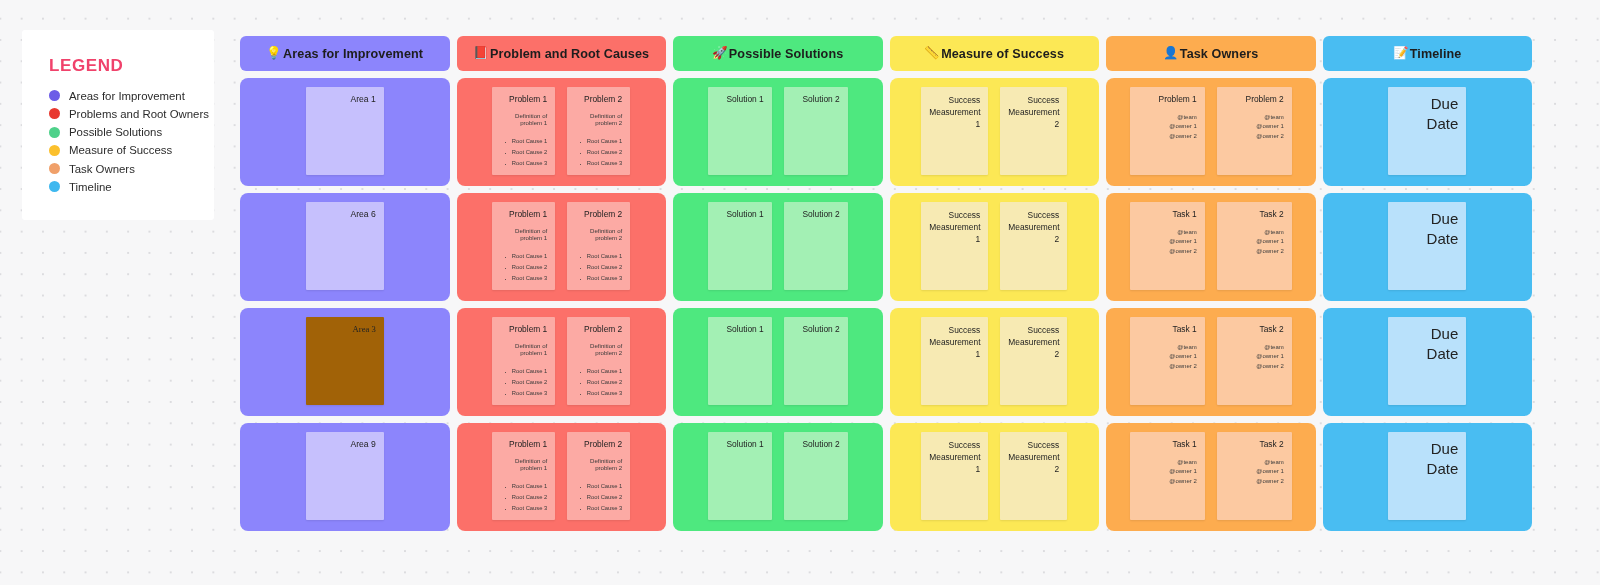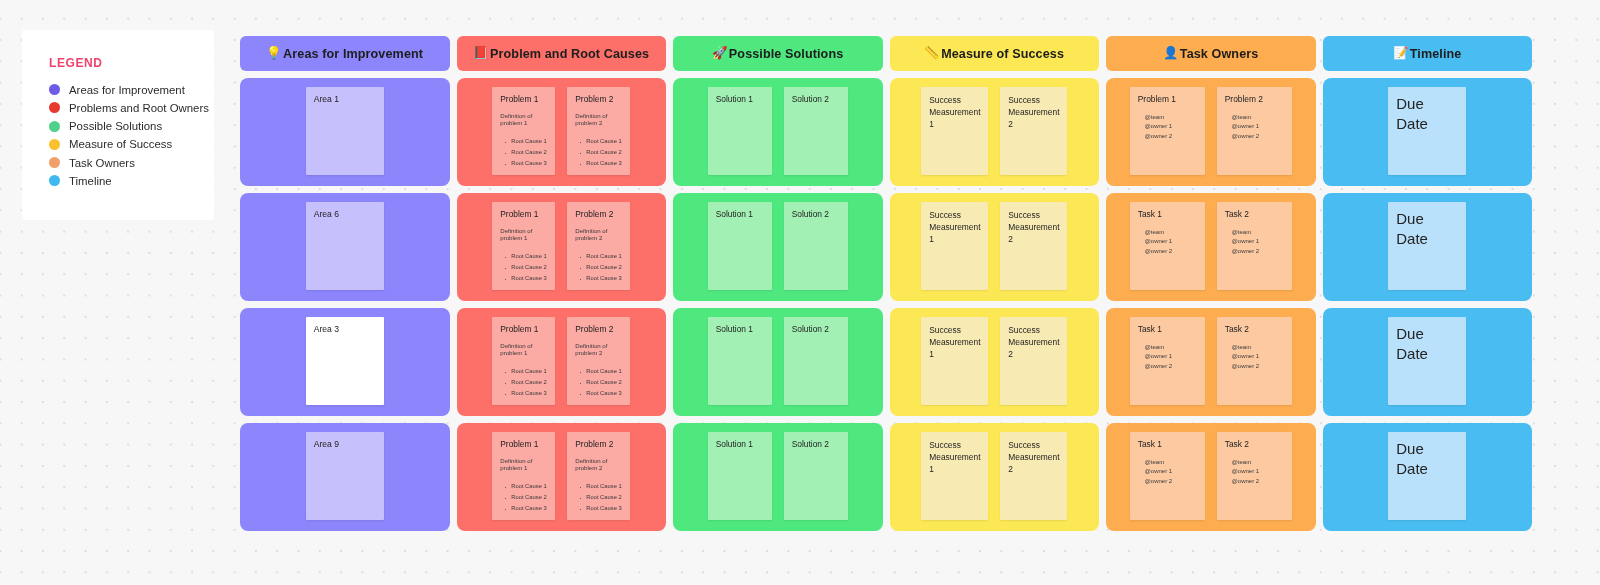--- a/index.html
+++ b/index.html
@@ -21,21 +21,21 @@
   .legend {
     position: absolute;
     left: 22px; top: 30px;
     width: 192px; height: 190px;
     background: #ffffff;
     border-radius: 3px;
     padding: 26px 0 0 27px;
   }
   .legend-title {
     color: #f0426b;
-    font-size: 12px;
+    font-size: 17px;
     font-weight: bold;
     letter-spacing: 0.6px;
     margin-bottom: 11px;
   }
   .legend-row {
     display: flex;
     align-items: center;
     height: 17.6px;
     margin-bottom: 0.6px;
   }
@@ -88,20 +88,21 @@
 
   
   .block {
     border-radius: 8px;
     height: 108px;
     padding: 9px 10px;
     display: flex;
     align-items: flex-start;
     justify-content: center;
     gap: 12px;
+    text-align: right;
   }
 
   
   .note {
     border-radius: 1px;
     padding: 7px 8px 6px 8px;
     overflow: hidden;
     box-shadow: 0 1px 2px rgba(0,0,0,0.09);
   }
   .note-title {
@@ -381,21 +382,21 @@
           <div class="block" style="background: rgb(73, 189, 242);">
             <div class="note note-due" style="background: rgb(185, 225, 251);">
               <div class="note-title">Due Date</div>
             </div>
           </div>
         </div>
       </div>
       <div class="board-row">
         <div class="col">
           <div class="block" style="background: rgb(140, 133, 252);">
-            <div class="note note-area" style="background: #ffffff;">
+            <div class="note note-area" style="background: #a16207; font-family: Liberation Serif, serif;">
               <div class="note-title">Area 3</div>
             </div>
           </div>
         </div>
         <div class="col">
           <div class="block" style="background: rgb(252, 112, 105);">
             <div class="note note-problem" style="background: rgb(252, 170, 164);">
               <div class="note-title">Problem 1</div>
               <div class="note-sub">Definition of problem 1</div>
               <ul class="note-list">

